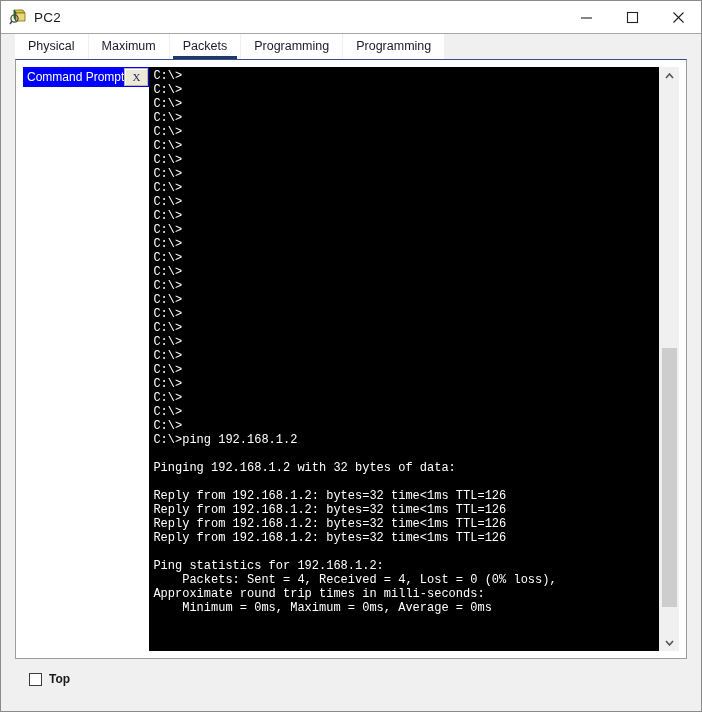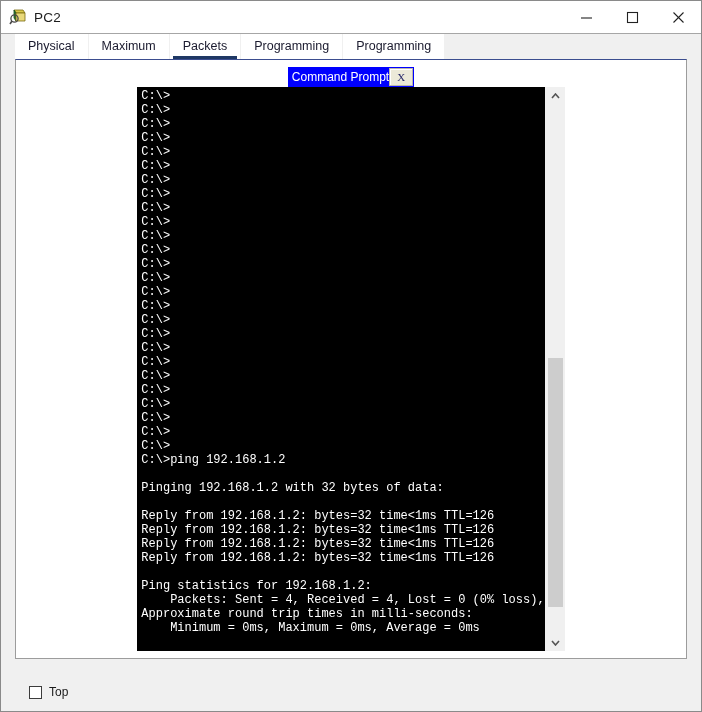--- a/index.html
+++ b/index.html
@@ -115,24 +115,23 @@
     box-sizing: border-box;
     height: 600px;
     padding: 7px;
     display: flex;
     flex-direction: column;
   }
 
   
   #cmd-window {
     display: flex;
-    flex-direction: column;
+    flex-direction: row;
     flex: 1 1 auto;
     min-height: 0;
-    align-items: center;
   }
   #cmd-titlebar {
     height: 20px;
     min-height: 20px;
     background: #0000ff;
     display: flex;
     align-items: center;
     justify-content: space-between;
     box-sizing: border-box;
   }
@@ -211,24 +210,25 @@
     top: 48%;
     height: 47%;
     background: #cdcdcd;
   }
 
   
   #bottom-bar {
     height: 40px;
     min-height: 40px;
     display: flex;
-    align-items: flex-end;
+    align-items: center;
     padding-left: 14px;
     box-sizing: border-box;
     background: #f0f0f0;
+    font-weight: bold;
   }
   #top-checkbox {
     width: 13px;
     height: 13px;
     border: 1px solid #3c3c3c;
     background: #ffffff;
     box-sizing: border-box;
     margin-right: 7px;
     flex: none;
   }

